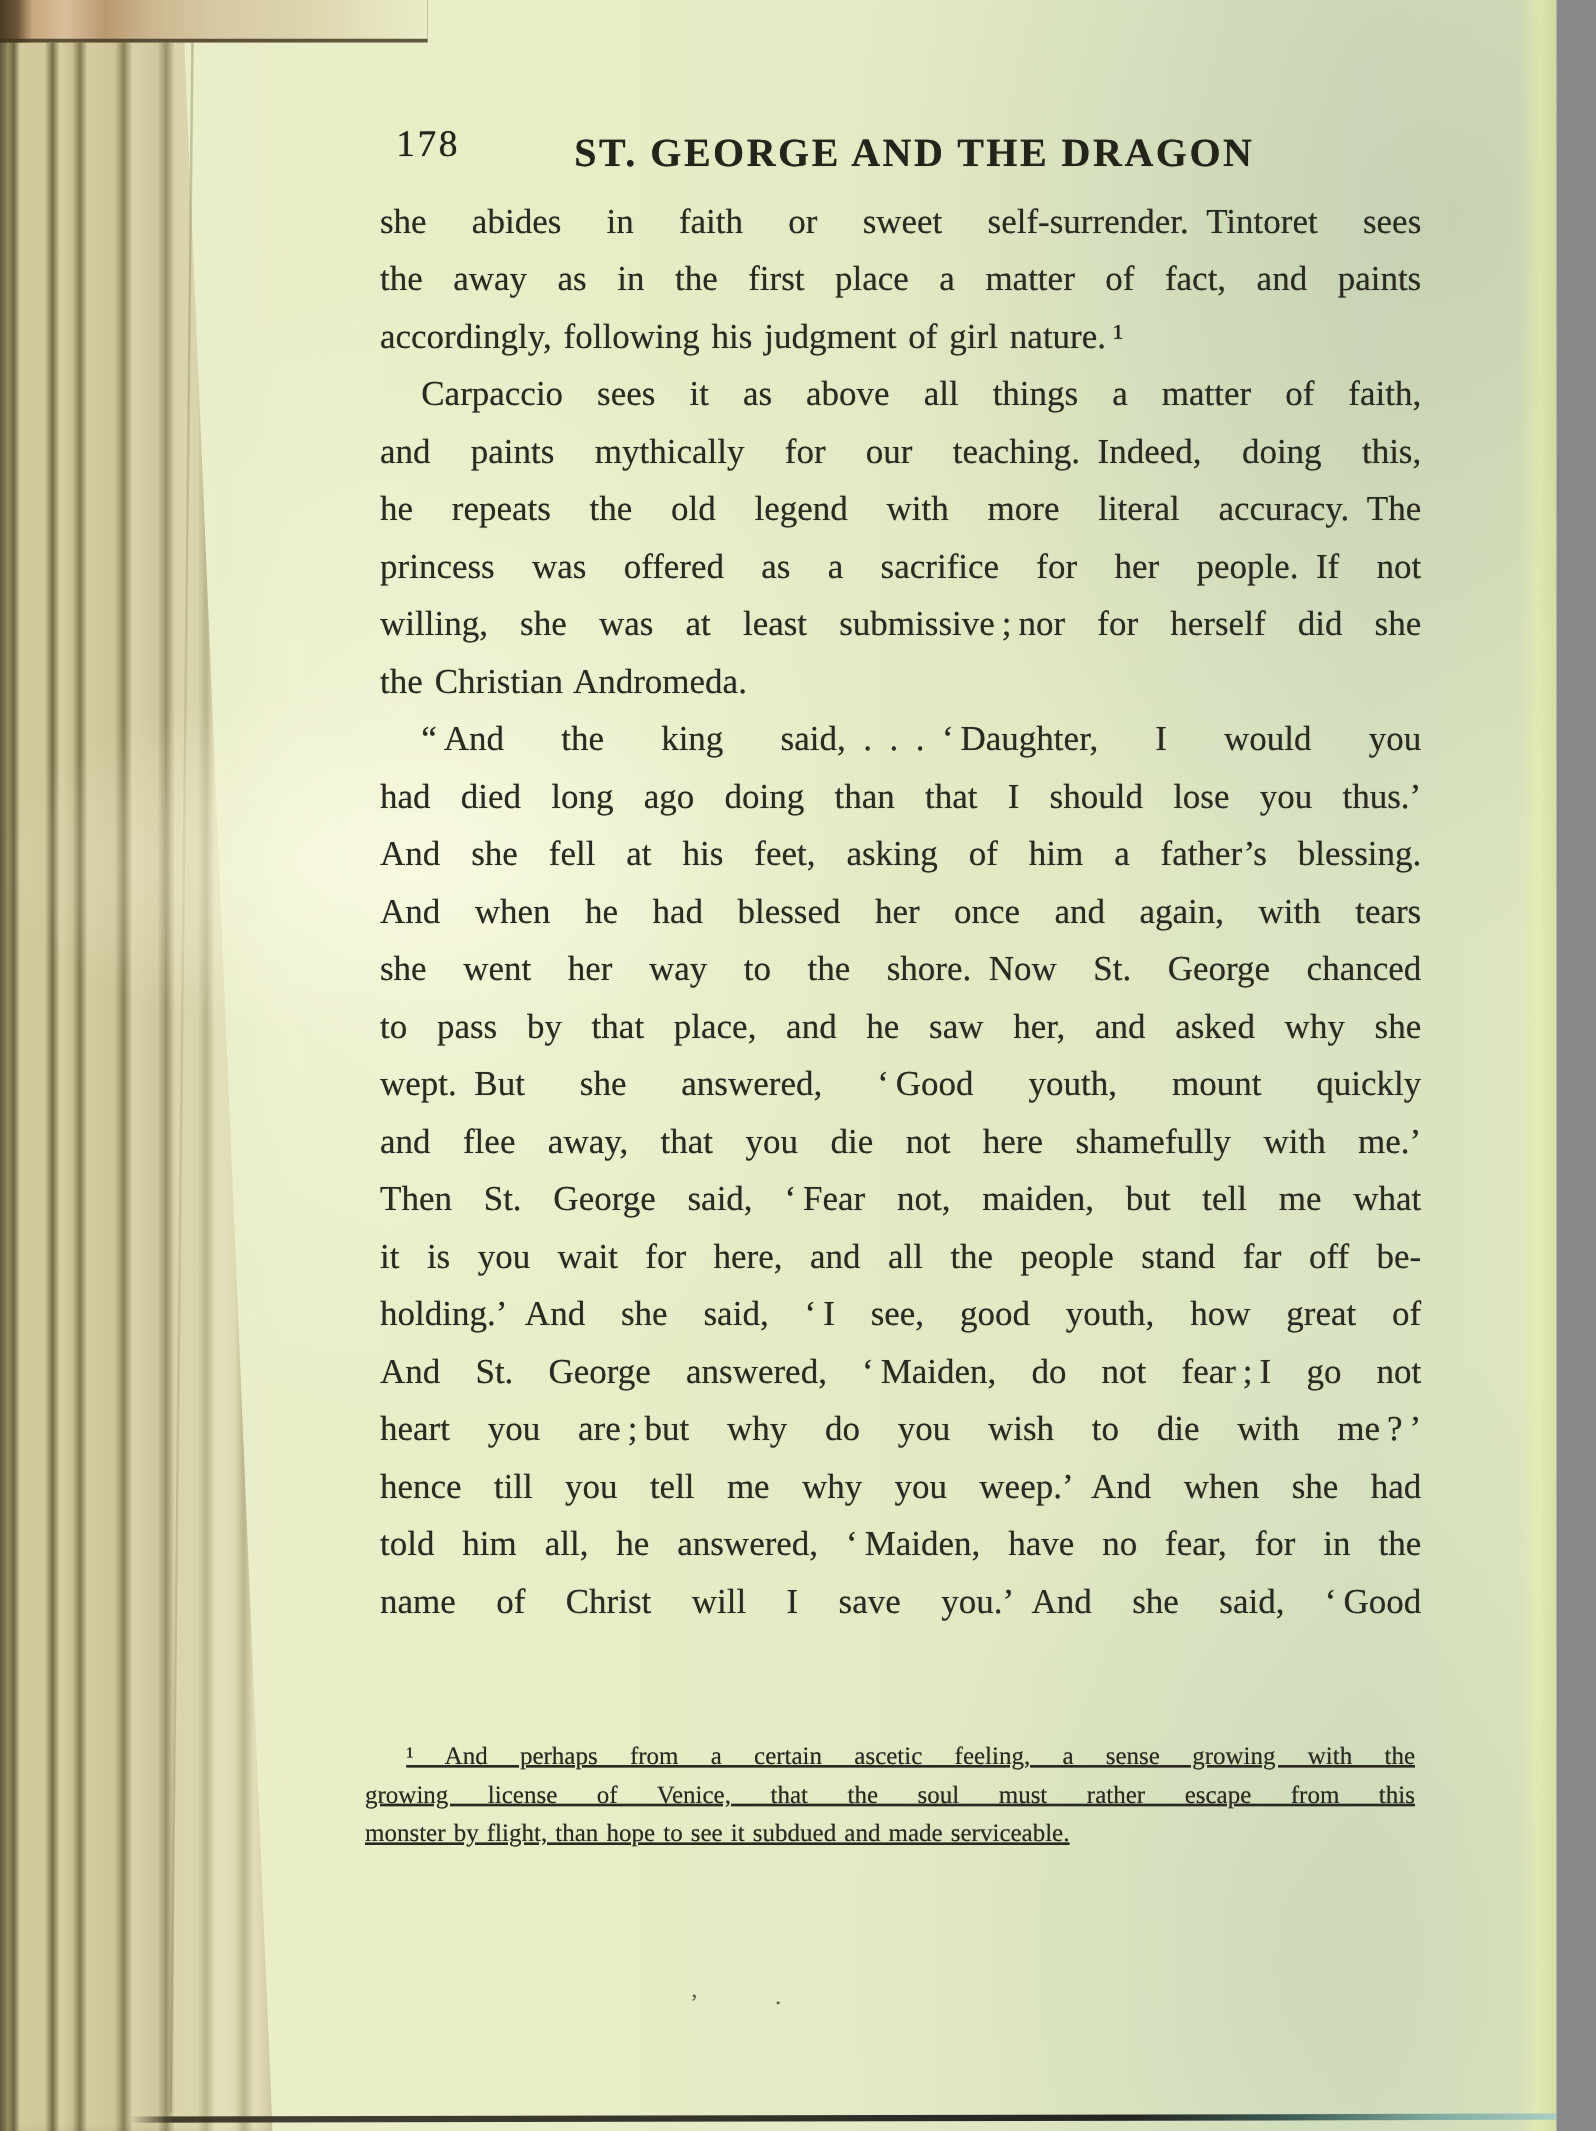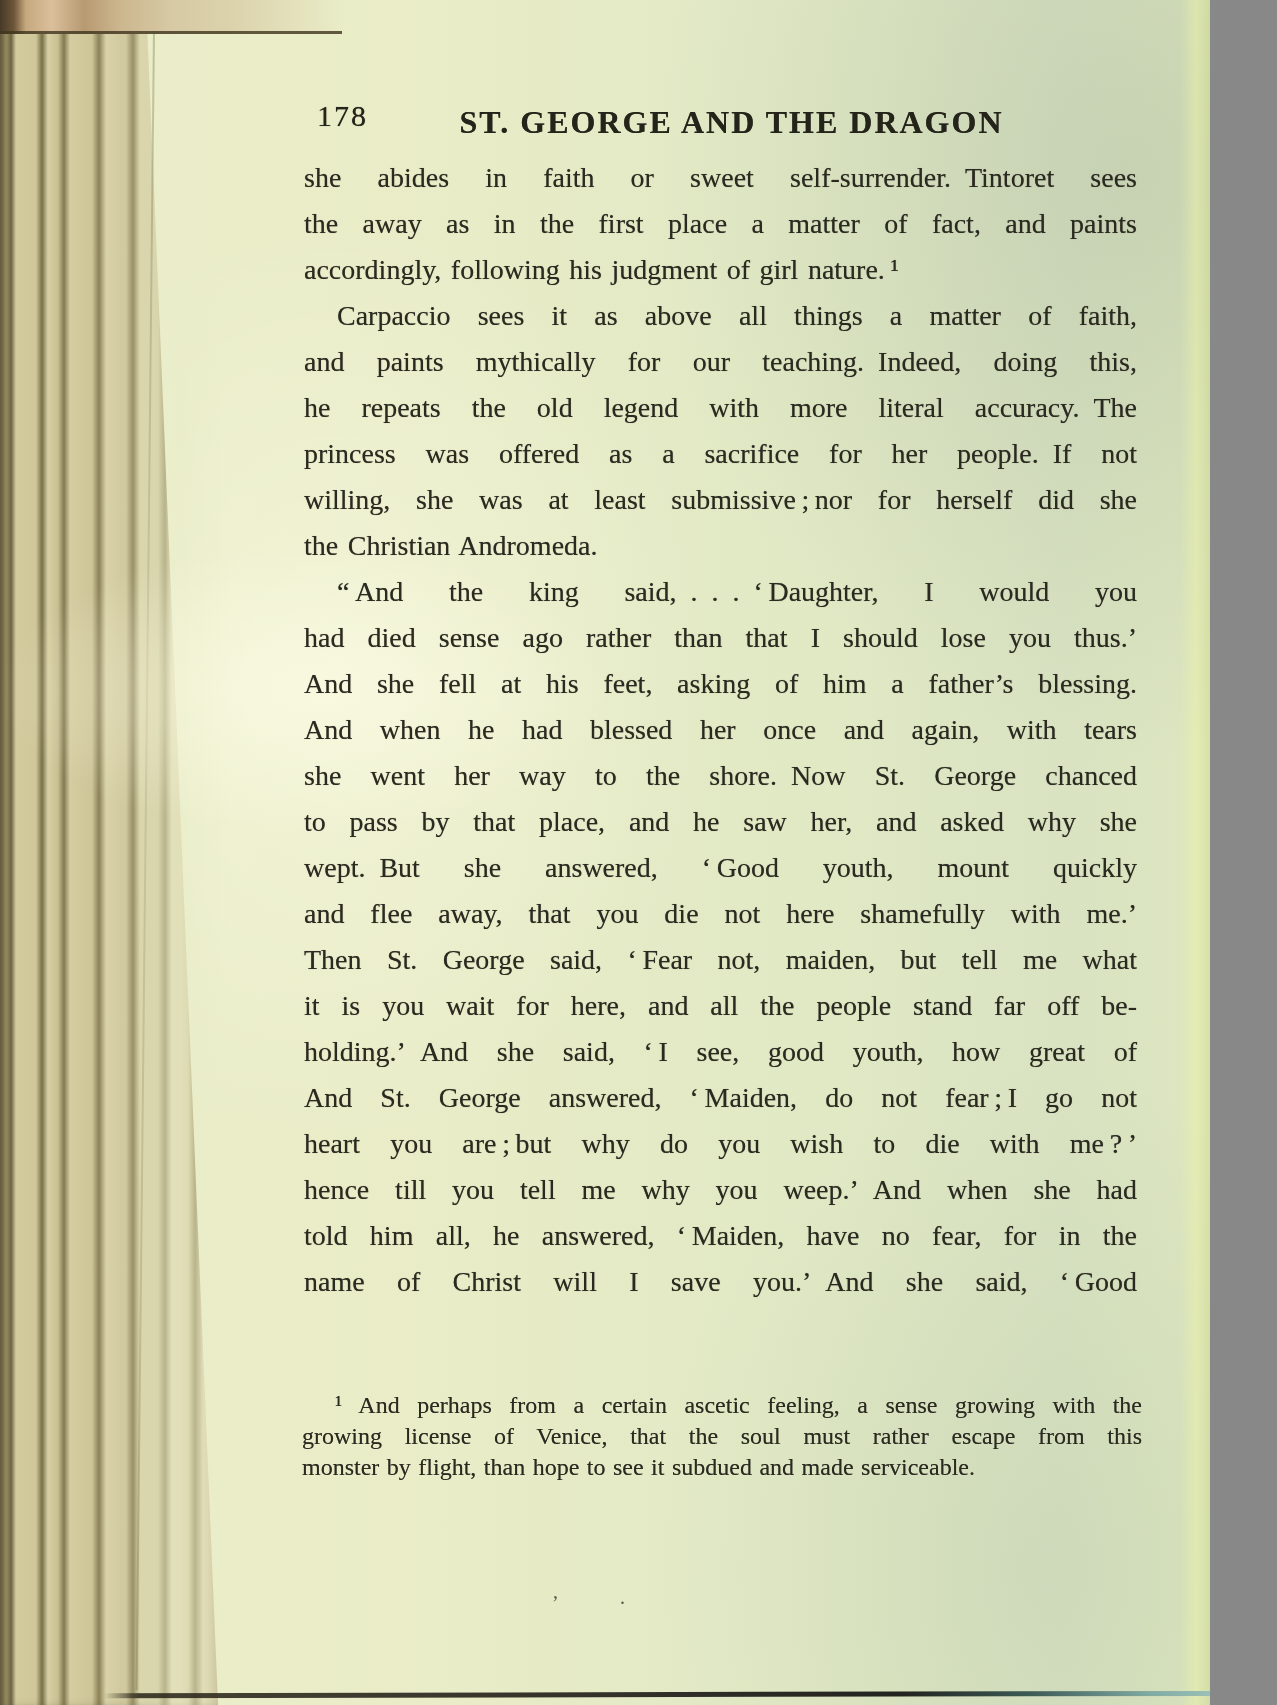--- a/index.html
+++ b/index.html
@@ -7,20 +7,21 @@
     position:relative;
     width:1210px;height:1705px;
     overflow:hidden;
     font-family:"Liberation Serif","DejaVu Serif",serif;
     background:
       radial-gradient(ellipse 720px 860px at 94% 10%, rgba(165,180,155,0.38), rgba(165,180,155,0) 68%),
       radial-gradient(ellipse 560px 720px at 86% 92%, rgba(170,188,160,0.25), rgba(170,188,160,0) 70%),
       radial-gradient(ellipse 520px 640px at 28% 40%, rgba(255,255,236,0.42), rgba(255,255,236,0) 72%),
       linear-gradient(90deg,#ebeec9 0%,#e8ecc7 38%,#e0e8c4 70%,#d9e3c2 88%,#dde6bf 100%);
     background-color:#e5e9c5;
+    padding-left:35px;
   }
   
   .fore-edge{
     position:absolute;left:0;top:0;width:220px;height:1705px;
     clip-path:polygon(0 0,146px 0,218px 100%,0 100%);
     background:linear-gradient(90deg,
       #8d835c 0px,#b0a675 6px,#6e6644 11px,#d3cb9e 16px,#cfc79a 36px,
       #776f48 42px,#d8d0a4 48px,#c8bf92 58px,#837a52 64px,#d5cda1 70px,
       #cdc498 92px,#8a8157 99px,#d9d2a8 106px,#cfc79c 126px,#8d845a 133px,
       #d8d1a6 140px,#cfc89e 158px,#968c60 165px,#dcd5ac 172px,#d2cba0 188px,
@@ -70,23 +71,24 @@
   }
   .bodytext{
     position:absolute;left:304px;top:155px;width:833px;
     font-size:28px;line-height:46px;color:#2b2a20;word-spacing:2.5px;
     text-shadow:0 0 0.7px rgba(43,42,32,0.55);
   }
   .line{text-align:justify;text-align-last:justify;white-space:normal;}
   .line.short{text-align-last:left;}
   .line.ind{text-indent:33px;}
   .footnote{
-    position:absolute;left:302px;top:1390px;width:840px;
-    font-size:24px;line-height:31px;color:#2b2a20;word-spacing:1.5px;
+    position:absolute;left:292px;top:1390px;width:840px;
+    font-size:20px;line-height:31px;color:#2b2a20;word-spacing:1.5px;
     text-shadow:0 0 0.6px rgba(43,42,32,0.55);
+    text-decoration:underline;
   }
   .fn.line{text-align:justify;text-align-last:justify;}
   .fn.line.short{text-align-last:left;}
   .fn.line.ind{text-indent:33px;}
   .stray{position:absolute;color:rgba(55,52,40,0.8);font-size:20px;}
   .stray.m1{left:552px;top:1592px;}
   .stray.m2{left:620px;top:1586px;}
 </style>
 </head>
 <body>
@@ -115,21 +117,21 @@
     <div>
       <div class="line ind">Carpaccio sees it as above all things a matter of faith,</div>
       <div class="line">and paints mythically for our teaching. Indeed, doing this,</div>
       <div class="line">he repeats the old legend with more literal accuracy. The</div>
       <div class="line">princess was offered as a sacrifice for her people. If not</div>
       <div class="line">willing, she was at least submissive ; nor for herself did she</div>
       <div class="line short">the Christian Andromeda.</div>
     </div>
     <div>
       <div class="line ind">“ And the king said, . . . ‘ Daughter, I would you</div>
-      <div class="line">had died sense ago rather than that I should lose you thus.’</div>
+      <div class="line">had died long ago doing than that I should lose you thus.’</div>
       <div class="line">And she fell at his feet, asking of him a father’s blessing.</div>
       <div class="line">And when he had blessed her once and again, with tears</div>
       <div class="line">she went her way to the shore. Now St. George chanced</div>
       <div class="line">to pass by that place, and he saw her, and asked why she</div>
       <div class="line">wept. But she answered, ‘ Good youth, mount quickly</div>
       <div class="line">and flee away, that you die not here shamefully with me.’</div>
       <div class="line">Then St. George said, ‘ Fear not, maiden, but tell me what</div>
       <div class="line">it is you wait for here, and all the people stand far off be-</div>
       <div class="line">holding.’ And she said, ‘ I see, good youth, how great of</div>
       <div class="line">And St. George answered, ‘ Maiden, do not fear ; I go not</div>

